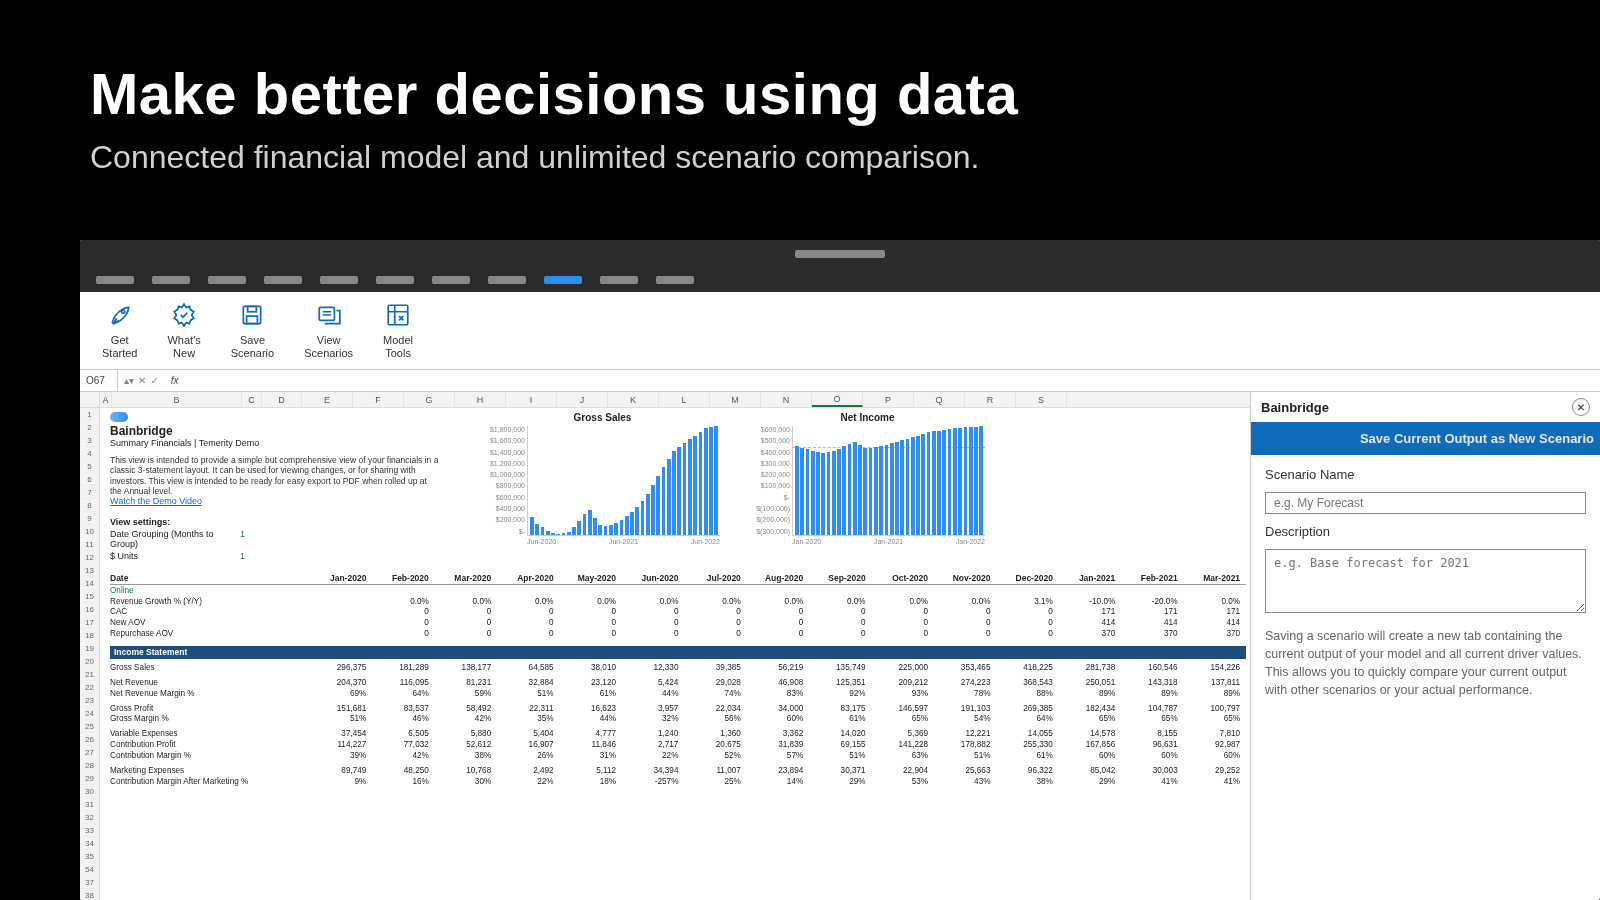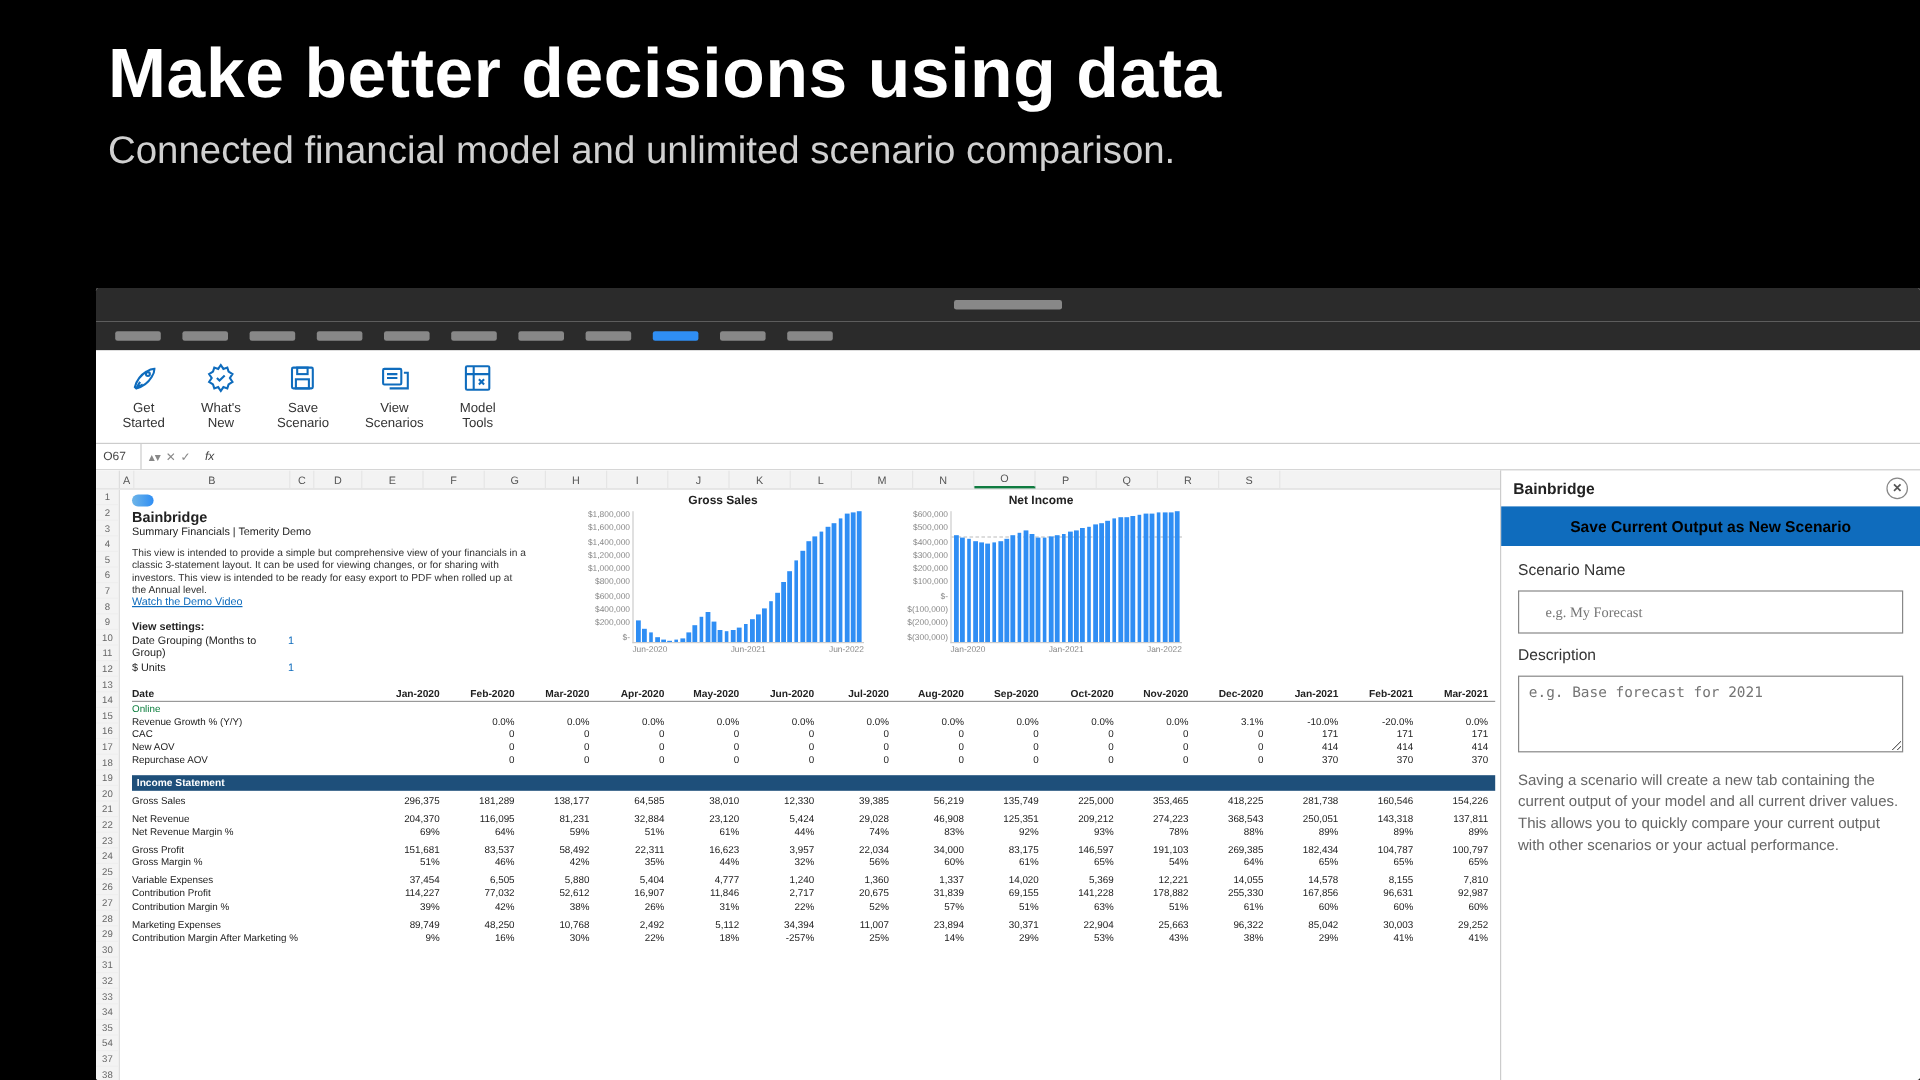--- a/index.html
+++ b/index.html
@@ -1,17 +1,17 @@
 <!DOCTYPE html>
 <html><head>
 <meta charset="utf-8">
 <style>
   * { margin: 0; padding: 0; box-sizing: border-box; }
   html, body { width: 1600px; height: 900px; background: #000; font-family: "Segoe UI", Arial, sans-serif; overflow: hidden; }
-  .hero { padding: 28px 90px 20px 90px; color: #fff; }
+  .hero { padding: 60px 90px 20px 90px; color: #fff; }
   .hero h1 { font-size: 58px; font-weight: 700; letter-spacing: 0.5px; }
   .hero p  { font-size: 32px; font-weight: 300; color: #d0d0d0; margin-top: 12px; }
 
   .app-frame { position: absolute; left: 80px; top: 240px; width: 1520px; height: 660px; background: #fff; border-radius: 2px; overflow: hidden; font-size: 11px; color: #222; }
 
   
   .chrome1 { height: 28px; background: #2b2b2b; display:flex; align-items:center; justify-content:center;}
   .chrome1 .centerblob{width:90px;height:8px;background:#888;border-radius:2px;}
   .chrome2 { height: 24px; background: #2b2b2b; display:flex; align-items:center; gap:18px; padding-left:16px;}
   .chrome2 .tab{width:38px;height:8px;background:#888;border-radius:2px;}
@@ -80,24 +80,24 @@
   .section.sub{background:#1e4f7a;}
   .dr{display:flex;font-size:8.2px;padding:0.5px 0;color:#222;}
   .dr .lab{width:200px;white-space:nowrap;overflow:hidden;}
   .dr .mc{flex:1;text-align:right;padding-right:6px;white-space:nowrap;}
   .dr.green .lab{color:#0a7d3c;}
   .spacer4{height:4px;}
 
   
   .sp-titlebar{display:flex;align-items:center;justify-content:space-between;padding:6px 10px;font-size:13px;font-weight:600;}
   .sp-close{width:18px;height:18px;border:1px solid #888;border-radius:50%;display:flex;align-items:center;justify-content:center;font-size:10px;color:#555;}
-  .sp-primary{background:#0f6cbd;color:#000000;text-align:center;padding:9px 6px;font-size:13px;font-weight:600;}
+  .sp-primary{background:#0f6cbd;color:#e5e5e5;text-align:right;padding:9px 6px;font-size:13px;font-weight:600;}
   .sp-body{padding:12px 14px;display:flex;flex-direction:column;gap:10px;}
   .sp-label{font-size:13px;color:#333;}
-  .sp-input{border:1px solid #888;height:36px;padding:4px 22px;font-size:12px;color:#555;font-family:Liberation Serif, serif;}
+  .sp-input{border:1px solid #888;height:22px;padding:4px 8px;font-size:12px;color:#555;}
   .sp-ta{border:1px solid #888;height:64px;padding:6px 8px;font-size:12px;color:#555;}
   .sp-note{font-size:12.5px;color:#666;line-height:1.45;padding-top:4px;}
 </style>
 </head>
 <body>
 
 <div class="hero">
   <h1>Make better decisions using data</h1>
   <p>Connected financial model and unlimited scenario comparison.</p>
 </div>
@@ -583,21 +583,21 @@
               <div class="spacer4"></div>
               <div class="dr ">
                 <div class="lab">Variable Expenses</div>
                 <div class="mc">37,454</div>
                 <div class="mc">6,505</div>
                 <div class="mc">5,880</div>
                 <div class="mc">5,404</div>
                 <div class="mc">4,777</div>
                 <div class="mc">1,240</div>
                 <div class="mc">1,360</div>
-                <div class="mc">1,337</div>
+                <div class="mc">3,362</div>
                 <div class="mc">14,020</div>
                 <div class="mc">5,369</div>
                 <div class="mc">12,221</div>
                 <div class="mc">14,055</div>
                 <div class="mc">14,578</div>
                 <div class="mc">8,155</div>
                 <div class="mc">7,810</div>
               </div>
               <div class="dr ">
                 <div class="lab">Contribution Profit</div>

